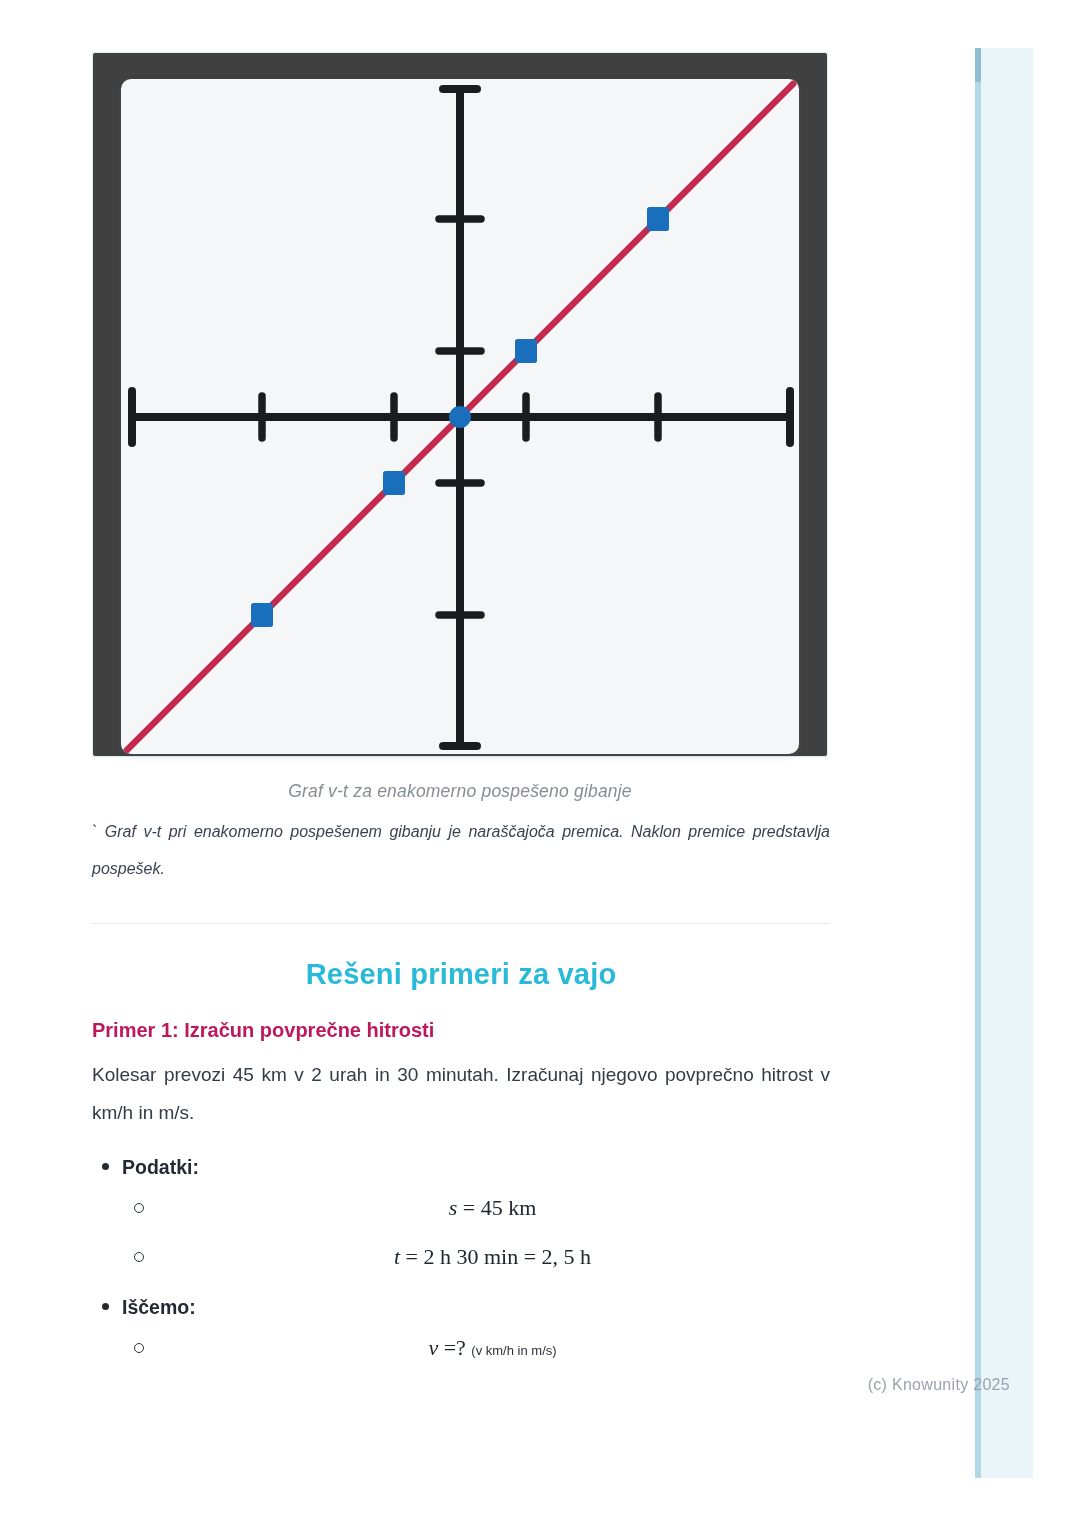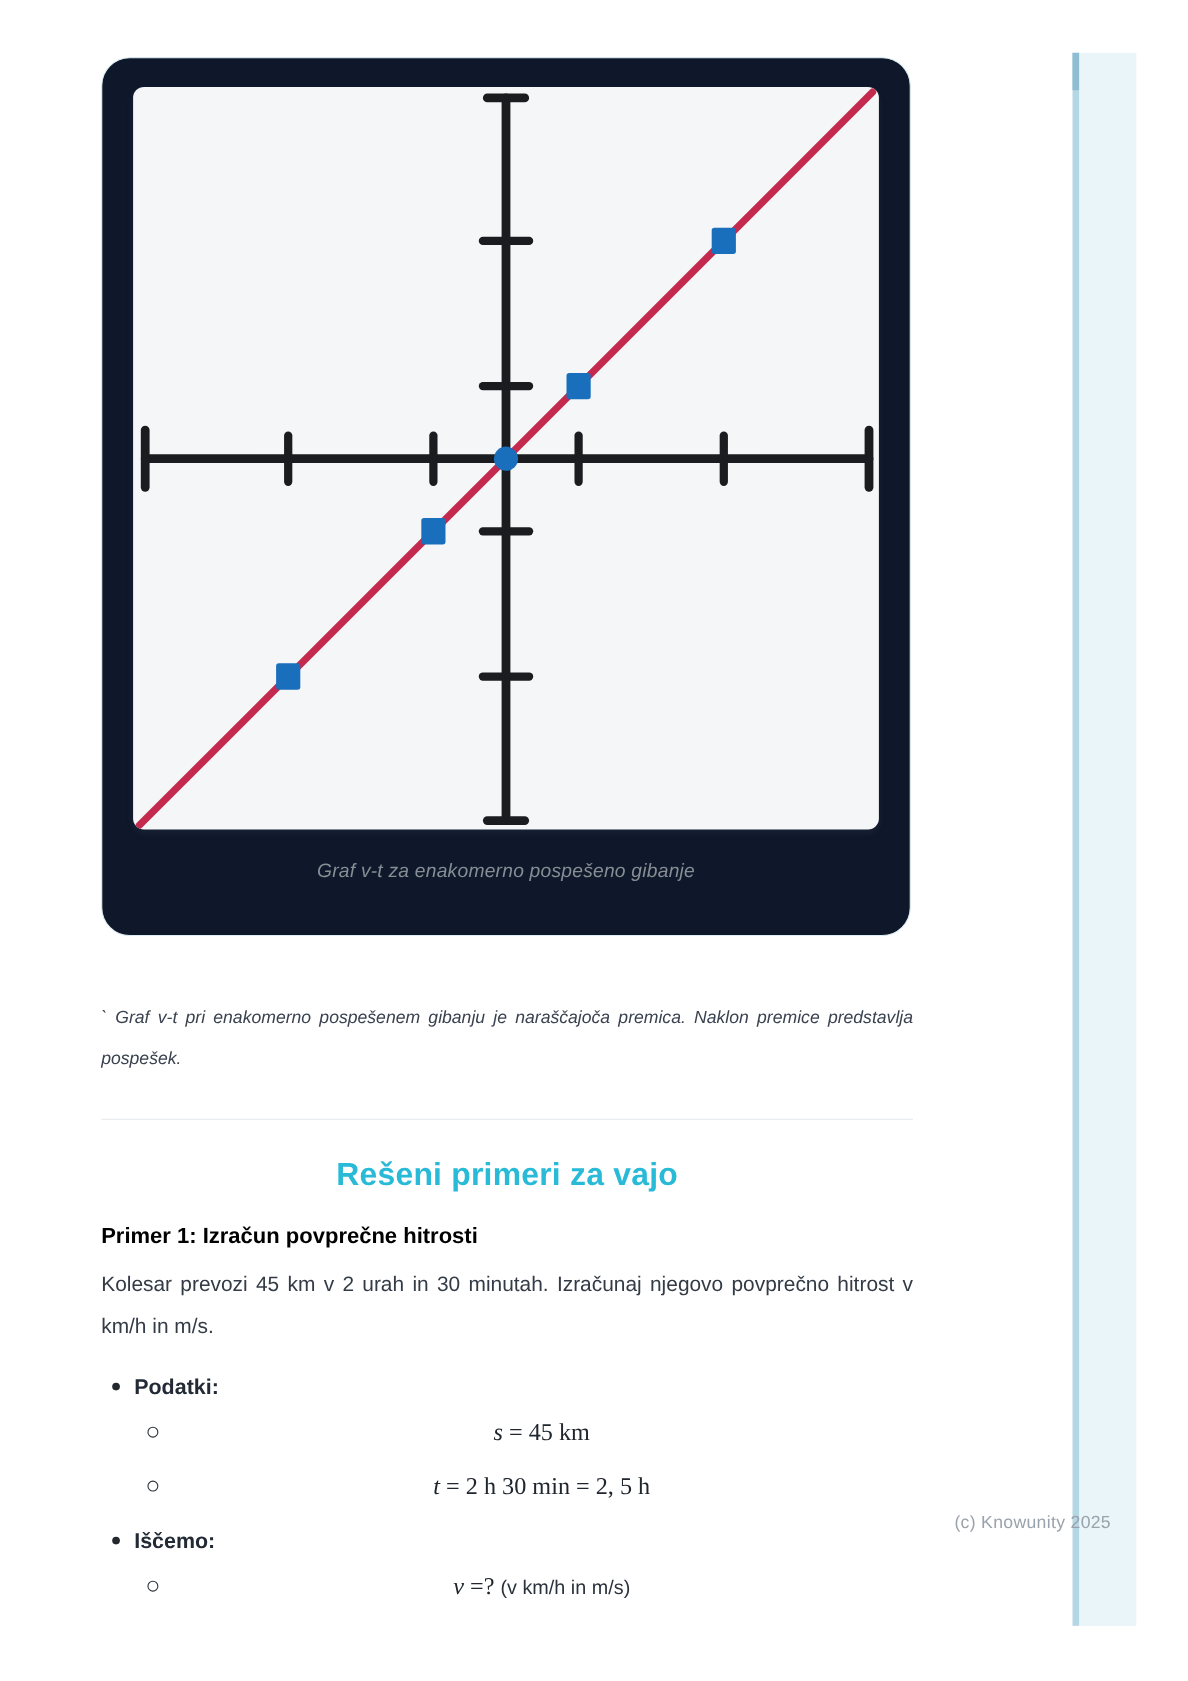--- a/index.html
+++ b/index.html
@@ -3,57 +3,57 @@
 <meta charset="utf-8">
 <style>
   * { margin:0; padding:0; box-sizing:border-box; }
   html,body { width:1080px; height:1528px; background:#ffffff; overflow:hidden;
               font-family:"Liberation Sans", sans-serif; }
   .page { position:relative; width:1080px; height:1528px; background:#ffffff; }
 
   .content { position:absolute; left:92px; top:0; width:738px; }
 
   
-  .figure-card { margin-top:52px; width:736px; height:799px;
-                 background:#0f172a; border:1px solid #dceef1; border-radius:26px; }
+  .figure-card { margin-top:52px; width:736px; height:705px;
+                 background:#404040; border:1px solid #dceef1; border-radius:3px; }
   .graph-panel { width:678px; height:675px; margin:26px auto 0 auto;
                  background:#f4f6f7; border-radius:10px;
                  box-shadow:0 3px 7px rgba(90,105,120,0.14); overflow:hidden; }
   .graph-panel svg { display:block; }
   .figure-caption { margin-top:27px; text-align:center; font-style:italic;
                     font-size:17.5px; color:#868d94; letter-spacing:0.2px; }
 
   
   .note-text { margin-top:56px; font-style:italic; font-size:16px; line-height:37px;
                color:#3a4250; text-align:justify; }
 
   .divider { margin-top:36px; border:none; border-top:1px solid #e7eaed; width:738px; }
 
   .section-title { margin-top:34px; font-size:29px; font-weight:700; color:#29bad7;
                    letter-spacing:0.2px;text-align:center; }
-  .example-title { margin-top:28px; font-size:20px; font-weight:700; color:#000000; }
+  .example-title { margin-top:28px; font-size:20px; font-weight:700; color:#be185d; }
 
   .problem-text { margin-top:14px; font-size:19px; line-height:38px; color:#333b46;
                   text-align:justify; }
 
   
   ul.data-list { list-style:none; margin-top:24px; }
   li.li-main { position:relative; padding-left:30px; font-size:19.5px; font-weight:700;
                color:#222a35; margin-bottom:26px; }
   li.li-main::before { content:""; position:absolute; left:10px; top:7px; width:7px;
                height:7px; border-radius:50%; background:#23292f; }
   ul.sub-list { list-style:none; margin-top:16px;text-align:center; }
   li.li-sub { position:relative; padding-left:33px; font-weight:400; margin-bottom:23px;
               font-size:22px; color:#20262e; font-family:"Liberation Serif", serif; }
   li.li-sub::before { content:""; position:absolute; left:12px; top:8px; width:8px;
               height:8px; border:1.7px solid #2b323a; border-radius:50%;
               background:transparent; }
   .math-var { font-family:"Liberation Serif", serif; font-style:italic; }
   .math-mid { font-family:"Liberation Serif", serif; font-style:normal; }
-  .plain-tail { font-family:"Liberation Sans", sans-serif; font-size:18px;
+  .plain-tail { font-family:"Liberation Sans", sans-serif; font-size:13px;
                 color:#2b323c; }
 
   
   .side-panel { position:absolute; left:981px; top:48px; width:52px; height:1430px;
                 background:#e9f5f9; }
   .side-track { position:absolute; left:975px; top:48px; width:6px; height:1430px;
                 background:#b3d7e4; }
   .side-thumb { position:absolute; left:975px; top:48px; width:6px; height:34px;
                 background:#8fbdd2; }
 

